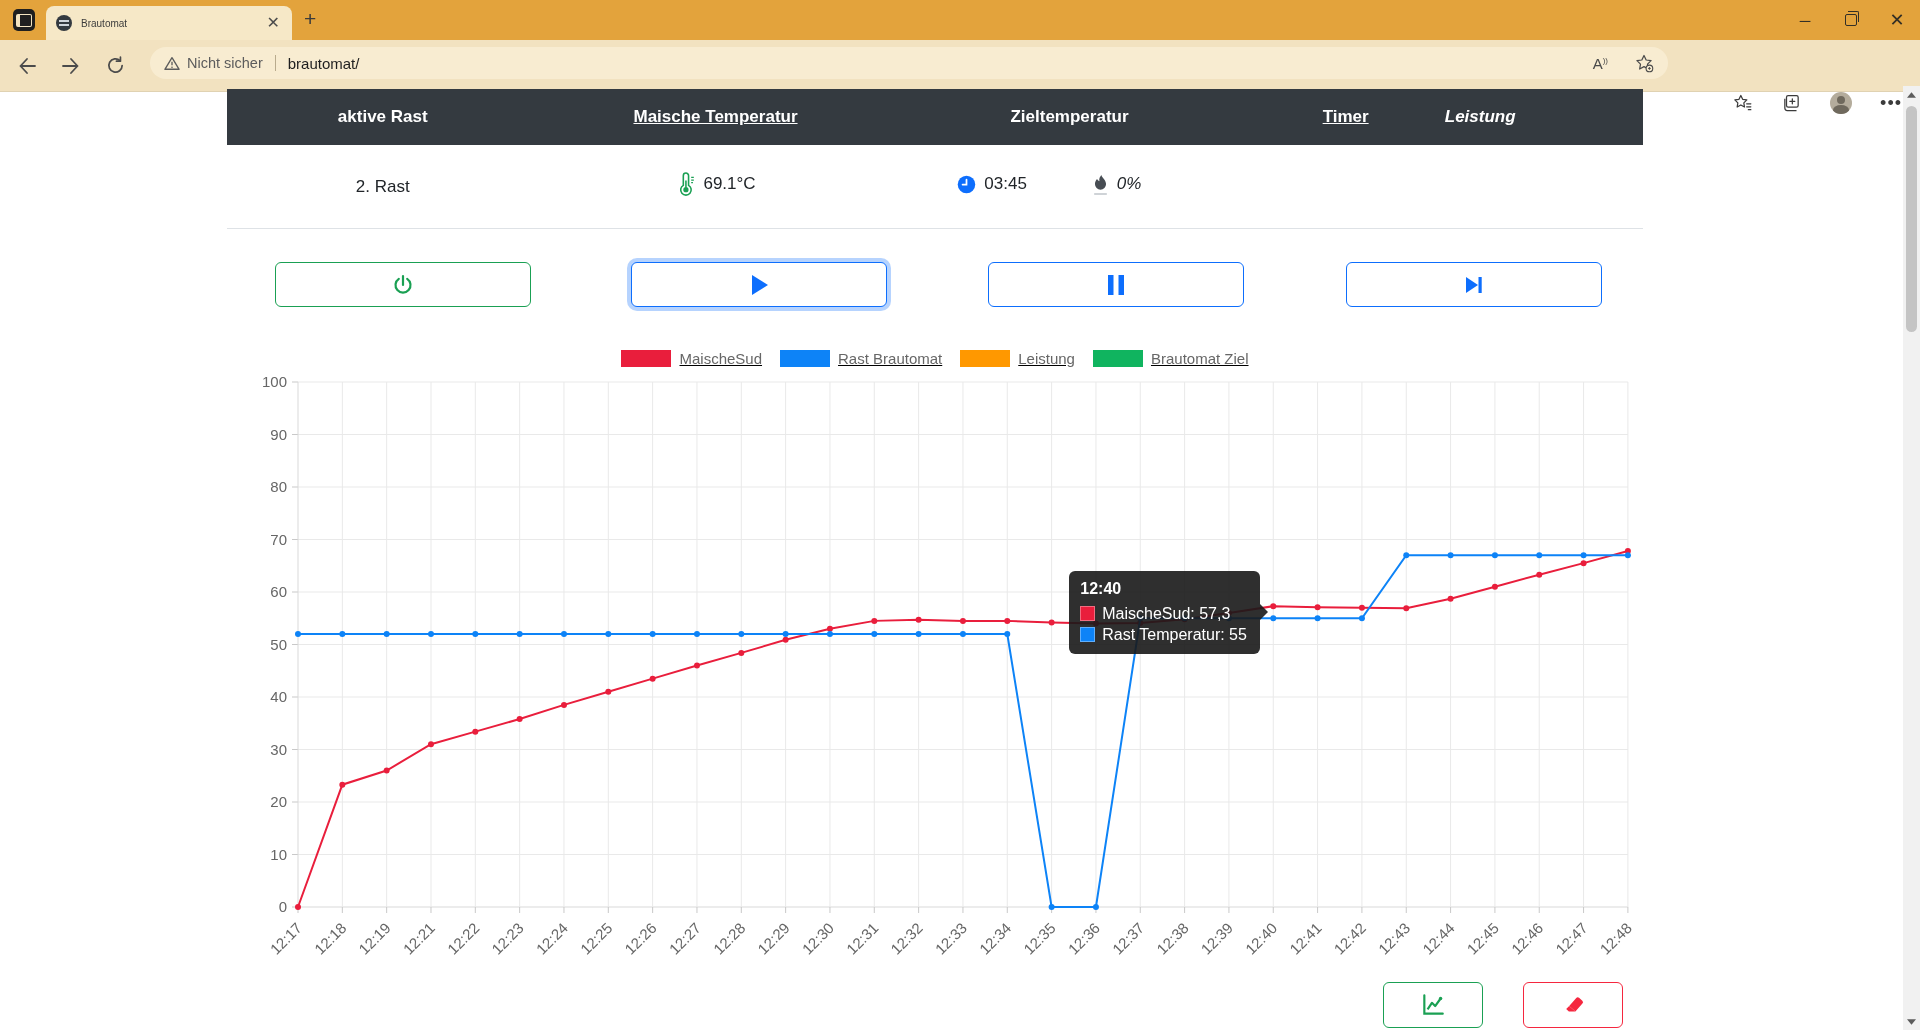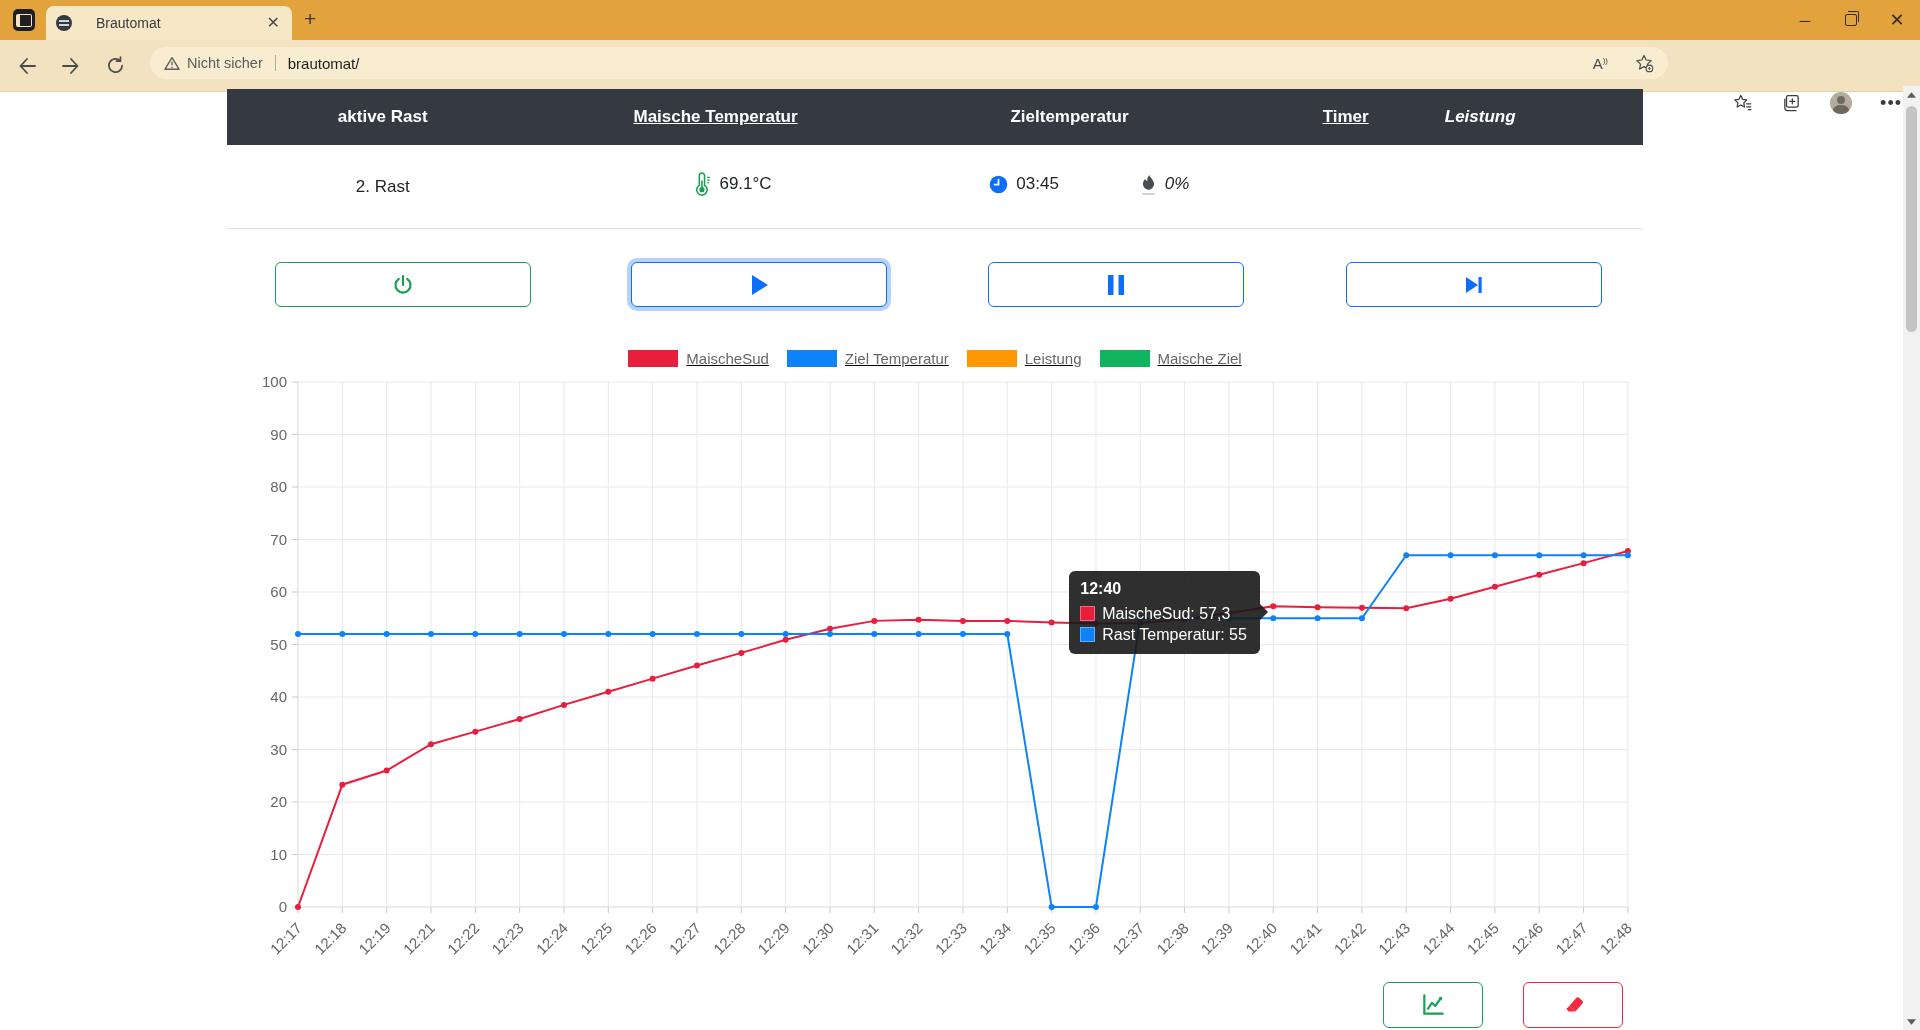--- a/index.html
+++ b/index.html
@@ -9,21 +9,21 @@
   .tabstrip{position:absolute;top:0;left:0;right:0;height:40px;background:#e3a33c;}
   .tab-actions{position:absolute;left:13px;top:9px;width:22px;height:22px;background:#1f1f1f;
        border-radius:5px;display:flex;align-items:center;justify-content:center;cursor:pointer;}
   .tab-actions i{display:block;width:11px;height:11px;border:1.5px solid #f3e3c0;border-radius:2px;
        border-left-width:4px;}
   .tab{position:absolute;left:46px;top:6px;width:246px;height:34px;background:#f6e8c7;
        border-radius:8px 8px 0 0;display:flex;align-items:center;padding:0 10px;box-sizing:border-box;}
   .favicon{width:16px;height:16px;border-radius:50%;background:#343a40;position:relative;flex:none;}
   .favicon::after{content:"";position:absolute;left:3px;right:3px;top:5px;height:2px;background:#cfd4da;
        box-shadow:0 4px 0 #cfd4da;}
-  .tab-title{font-size:14px;color:#3c3c3c;margin-left:24px;flex:1;}
+  .tab-title{font-size:10px;color:#3c3c3c;margin-left:9px;flex:1;}
   .tab-close{color:#4c4c4c;font-size:16px;line-height:16px;cursor:pointer;padding:0 2px;}
   .newtab{position:absolute;left:304px;top:7px;font-size:21px;color:#3b3b3b;cursor:pointer;font-weight:400;}
   .win-controls{position:absolute;right:0;top:0;height:40px;display:flex;}
   .win-btn{width:46px;height:40px;display:flex;align-items:center;justify-content:center;
        color:#332f26;font-size:15px;cursor:pointer;}
   .win-btn .sq{width:10px;height:10px;border:1.3px solid #332f26;border-radius:2px;position:relative;}
   .win-btn .sq::before{content:"";position:absolute;left:2px;top:-4px;width:10px;height:10px;
        border-top:1.3px solid #332f26;border-right:1.3px solid #332f26;border-radius:0 2px 0 0;}
   .toolbar{position:absolute;top:40px;left:0;right:0;height:52px;background:#f2e2c0;
        display:flex;align-items:center;border-bottom:1px solid rgba(0,0,0,0.07);box-sizing:border-box;}
@@ -41,21 +41,21 @@
   .avatar::after{content:"";position:absolute;left:3px;top:13px;width:16px;height:10px;border-radius:50% 50% 0 0;background:#6f695d;}
   .more-dots{font-size:18px;color:#3b3b3b;letter-spacing:1px;}
   
   .scrollbar{position:absolute;top:86px;right:0;width:17px;bottom:0;background:#f1f1f1;}
   .sb-arrow{position:absolute;left:0;width:17px;height:17px;display:flex;align-items:center;justify-content:center;cursor:pointer;}
   .sb-arrow svg{display:block;}
   .sb-thumb{position:absolute;left:3px;width:11px;border-radius:6px;background:#c4c4c4;cursor:pointer;}
   
   .tbl{position:absolute;left:227px;top:89px;width:1416px;}
   .tbl-head{display:flex;background:#343a40;color:#fff;height:56px;align-items:center;font-weight:bold;font-size:17px;}
-  .tbl-row{display:flex;height:83px;align-items:center;font-size:17px;color:#212529;border-bottom:1px solid #dee2e6;background:#fff;gap:16px;}
+  .tbl-row{display:flex;height:83px;align-items:center;font-size:17px;color:#212529;border-bottom:1px solid #dee2e6;background:#fff;}
   .c1{width:22%;text-align:center;}
   .c2{width:25%;text-align:center;text-decoration:underline;}
   .c3{width:25%;text-align:center;}
   .c4{width:14%;text-align:center;text-decoration:underline;}
   .c5{width:14%;text-align:left;font-style:italic;}
   .cellval{display:inline-flex;align-items:center;gap:7px;justify-content:center;}
   
   .ctl-btn{position:absolute;top:262px;width:256px;height:45px;background:#fff;border-radius:6px;
        display:flex;align-items:center;justify-content:center;cursor:pointer;box-sizing:border-box;}
   .ctl-green{border:1px solid #1aa053;}
@@ -222,29 +222,29 @@
     </svg>
 </div>
 
 <div class="legend">
     <span class="legend-item">
       <span class="legend-swatch" style="background: rgb(233, 30, 60);"></span>
       <span class="legend-label">MaischeSud</span>
     </span>
     <span class="legend-item">
       <span class="legend-swatch" style="background: rgb(13, 131, 247);"></span>
-      <span class="legend-label">Ziel Temperatur</span>
+      <span class="legend-label">Rast Brautomat</span>
     </span>
     <span class="legend-item">
       <span class="legend-swatch" style="background: rgb(255, 152, 0);"></span>
       <span class="legend-label">Leistung</span>
     </span>
     <span class="legend-item">
       <span class="legend-swatch" style="background: rgb(16, 180, 95);"></span>
-      <span class="legend-label">Maische Ziel</span>
+      <span class="legend-label">Brautomat Ziel</span>
     </span>
   </div>
 
 <div class="chartbox">
   <svg width="1430" height="615" viewBox="0 0 1430 615">
       <line x1="68" y1="535" x2="1397.8999999999999" y2="535" stroke="#d9d9d9"></line>
       <line x1="62" y1="535" x2="68" y2="535" stroke="#c9c9c9"></line>
       <text class="tick" x="57" y="540" text-anchor="end">0</text>
       <line x1="68" y1="482.5" x2="1397.8999999999999" y2="482.5" stroke="#e9e9e9"></line>
       <line x1="62" y1="482.5" x2="68" y2="482.5" stroke="#c9c9c9"></line>

